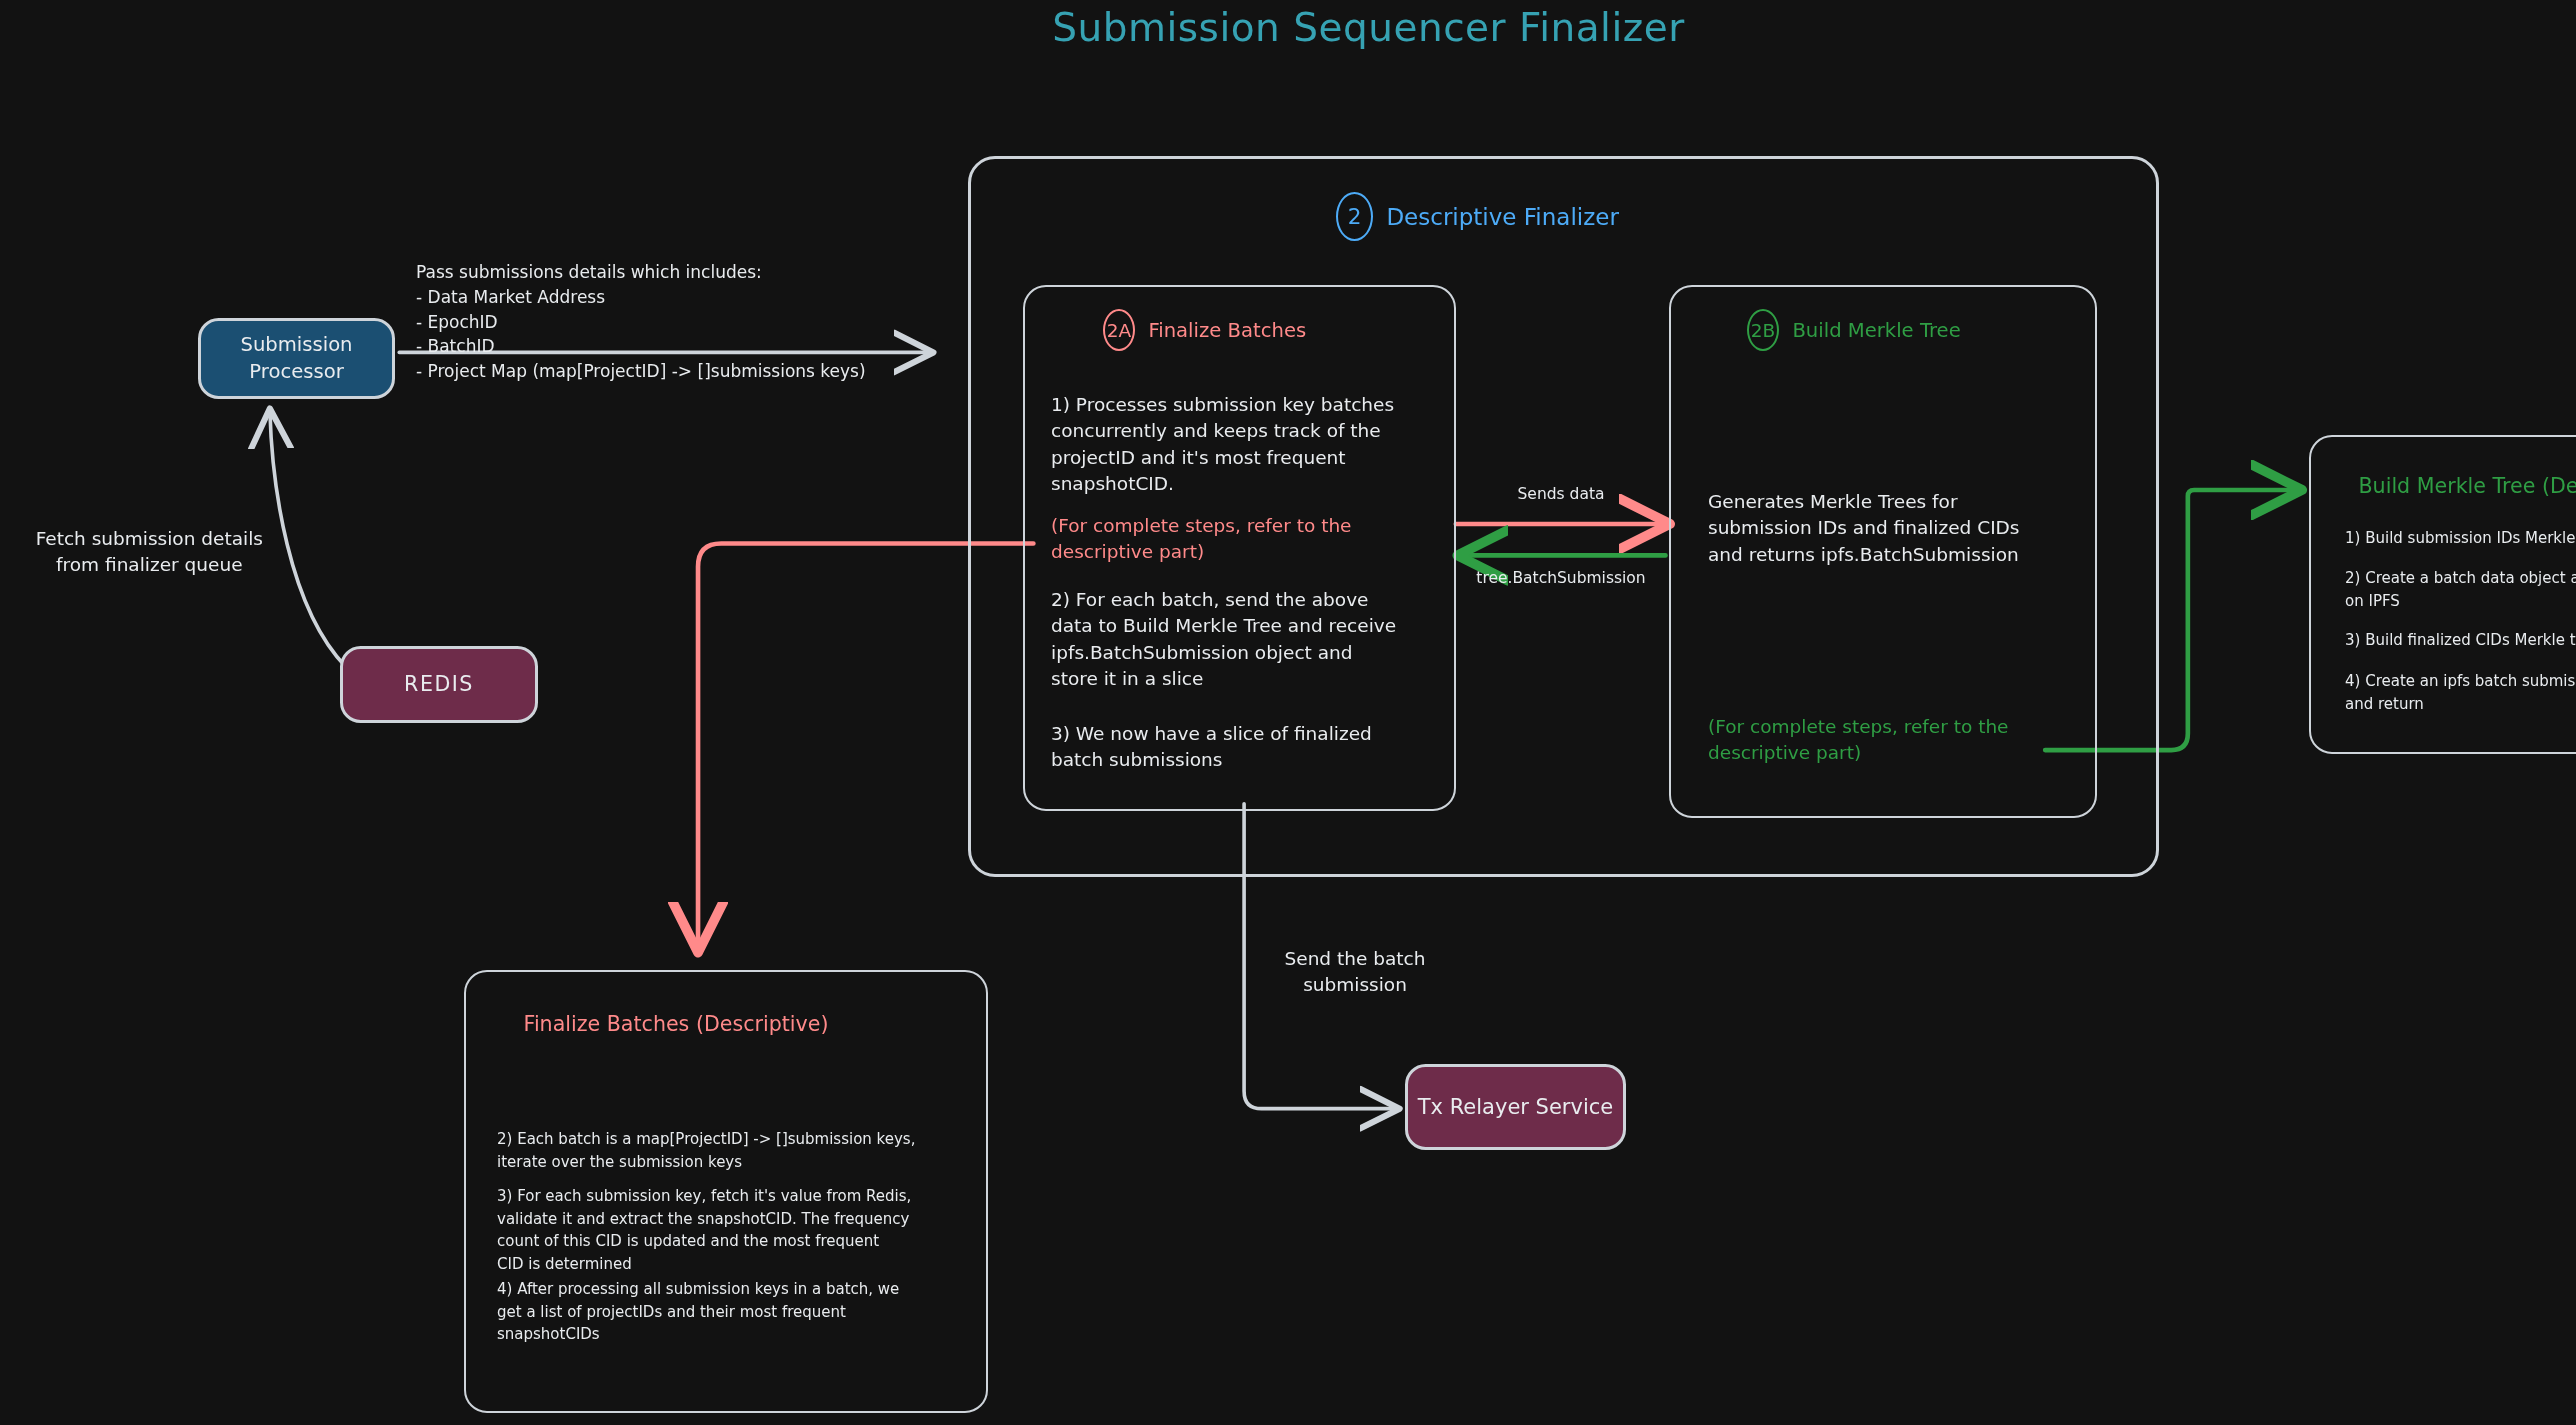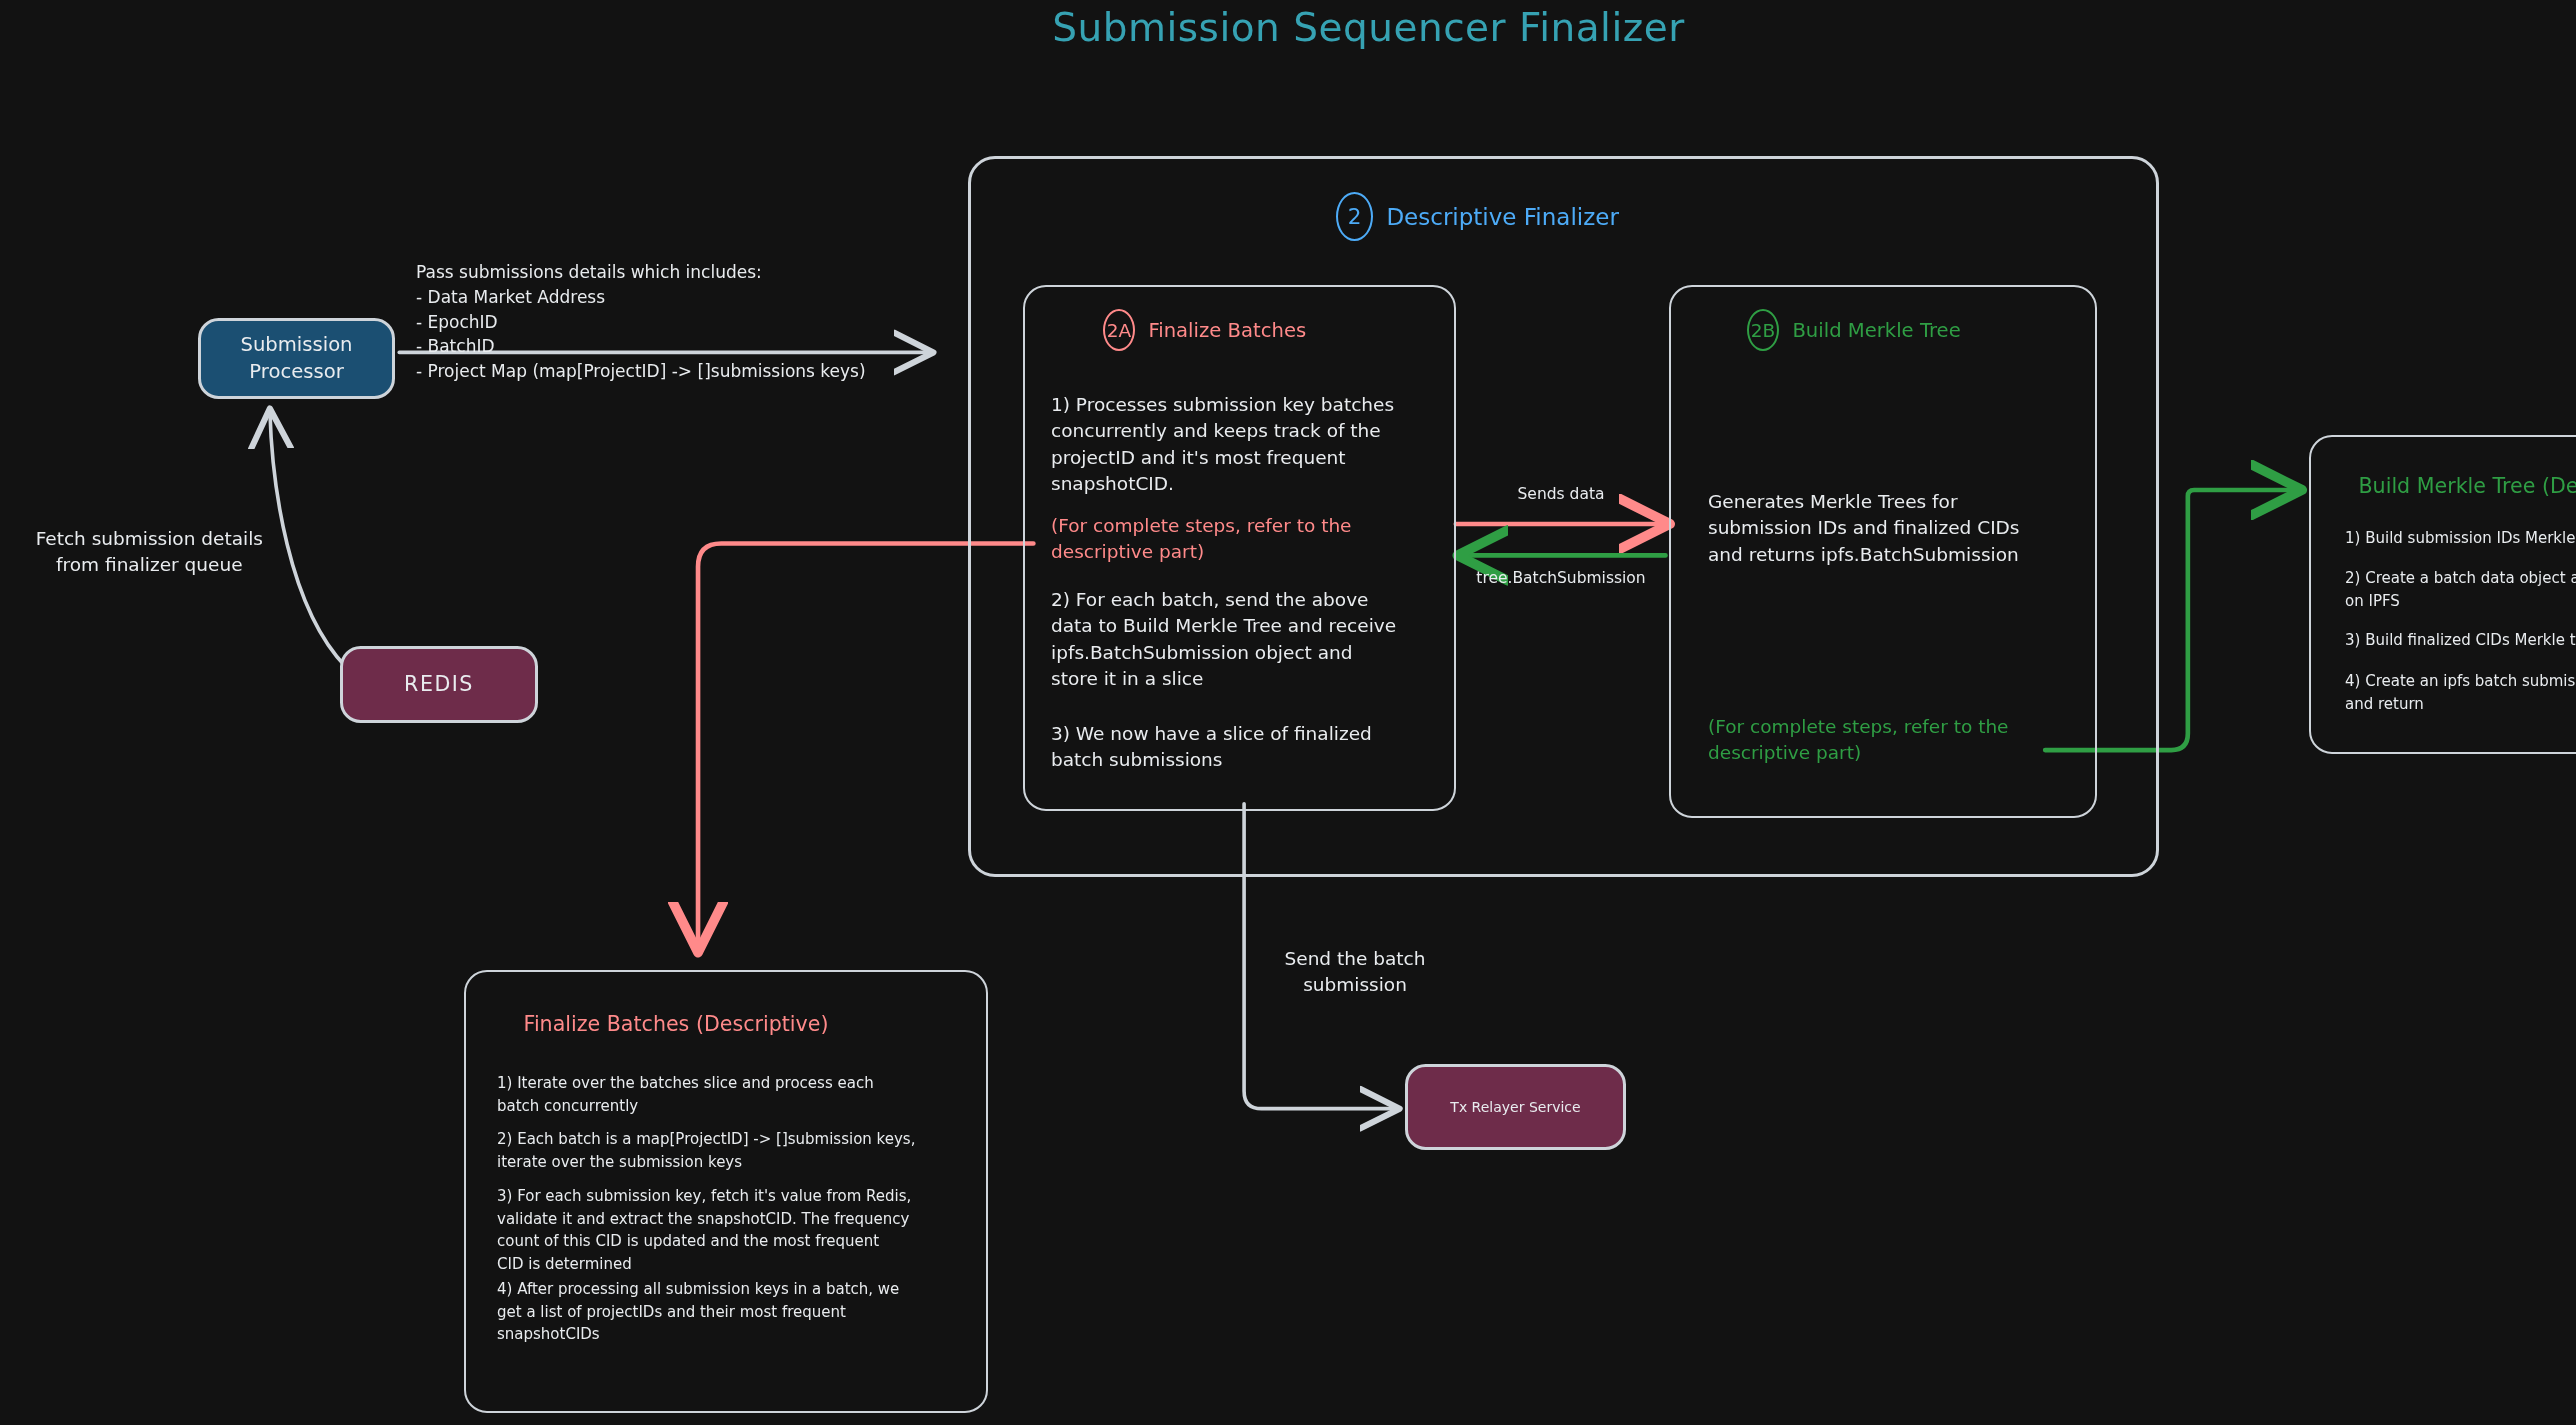--- a/index.html
+++ b/index.html
@@ -153,21 +153,21 @@
   <div class="node" id="diagram-title">Submission Sequencer Finalizer</div>
 
   <div class="node solidbox" style="left:198px; top:318px; width:197px; height:81px;
               background:#1b4f72; font-size:19.6px; color:#e9ecef; white-space:pre-line;">Submission
 Processor</div>
 
   <div class="node solidbox" style="left:340px; top:646px; width:198px; height:77px;
               background:#6e2c4a; font-size:20.6px; color:#e9ecef; letter-spacing:1.5px;">REDIS</div>
 
   <div class="node solidbox" style="left:1405px; top:1064px; width:221px; height:86px;
-              background:#6e2c4a; font-size:14px; color:#e9ecef;">Tx Relayer Service</div>
+              background:#6e2c4a; font-size:21px; color:#e9ecef;">Tx Relayer Service</div>
 
   <div class="note-text" style="left:416px; top:222px; width:515px;">Pass submissions details which includes:
 - Data Market Address
 - EpochID
 - BatchID
 - Project Map (map[ProjectID] -&gt; []submissions keys)</div>
 
   <div class="edge-label big" style="left:10.3px; top:526px; width:278px; text-align:center;">Fetch submission details
 from finalizer queue</div>
 
@@ -230,22 +230,20 @@
   <div class="body-text small" style="left:2345px; top:567px; width:355px;">2) Create a batch data object and store
 on IPFS</div>
   <div class="body-text small" style="left:2345px; top:629px; width:355px;">3) Build finalized CIDs Merkle tree</div>
   <div class="body-text small" style="left:2345px; top:670px; width:361px;">4) Create an ipfs batch submission object
 and return</div>
 
   <div class="node descbox" style="left:464px; top:970px; width:524px; height:443px;"></div>
 
   <div class="desc-title red" style="left:464px; top:1012px; width:424px;">Finalize Batches (Descriptive)</div>
 
-  <div class="body-text small" style="left:497px; top:1072px; width:464px;">1) Iterate over the batches slice and process each
-batch concurrently</div>
   <div class="body-text small" style="left:497px; top:1128px; width:474px;">2) Each batch is a map[ProjectID] -&gt; []submission keys,
 iterate over the submission keys</div>
   <div class="body-text small" style="left:497px; top:1185px; width:474px;">3) For each submission key, fetch it's value from Redis,
 validate it and extract the snapshotCID. The frequency
 count of this CID is updated and the most frequent
 CID is determined</div>
   <div class="body-text small" style="left:497px; top:1278px; width:464px;">4) After processing all submission keys in a batch, we
 get a list of projectIDs and their most frequent
 snapshotCIDs</div>
 

